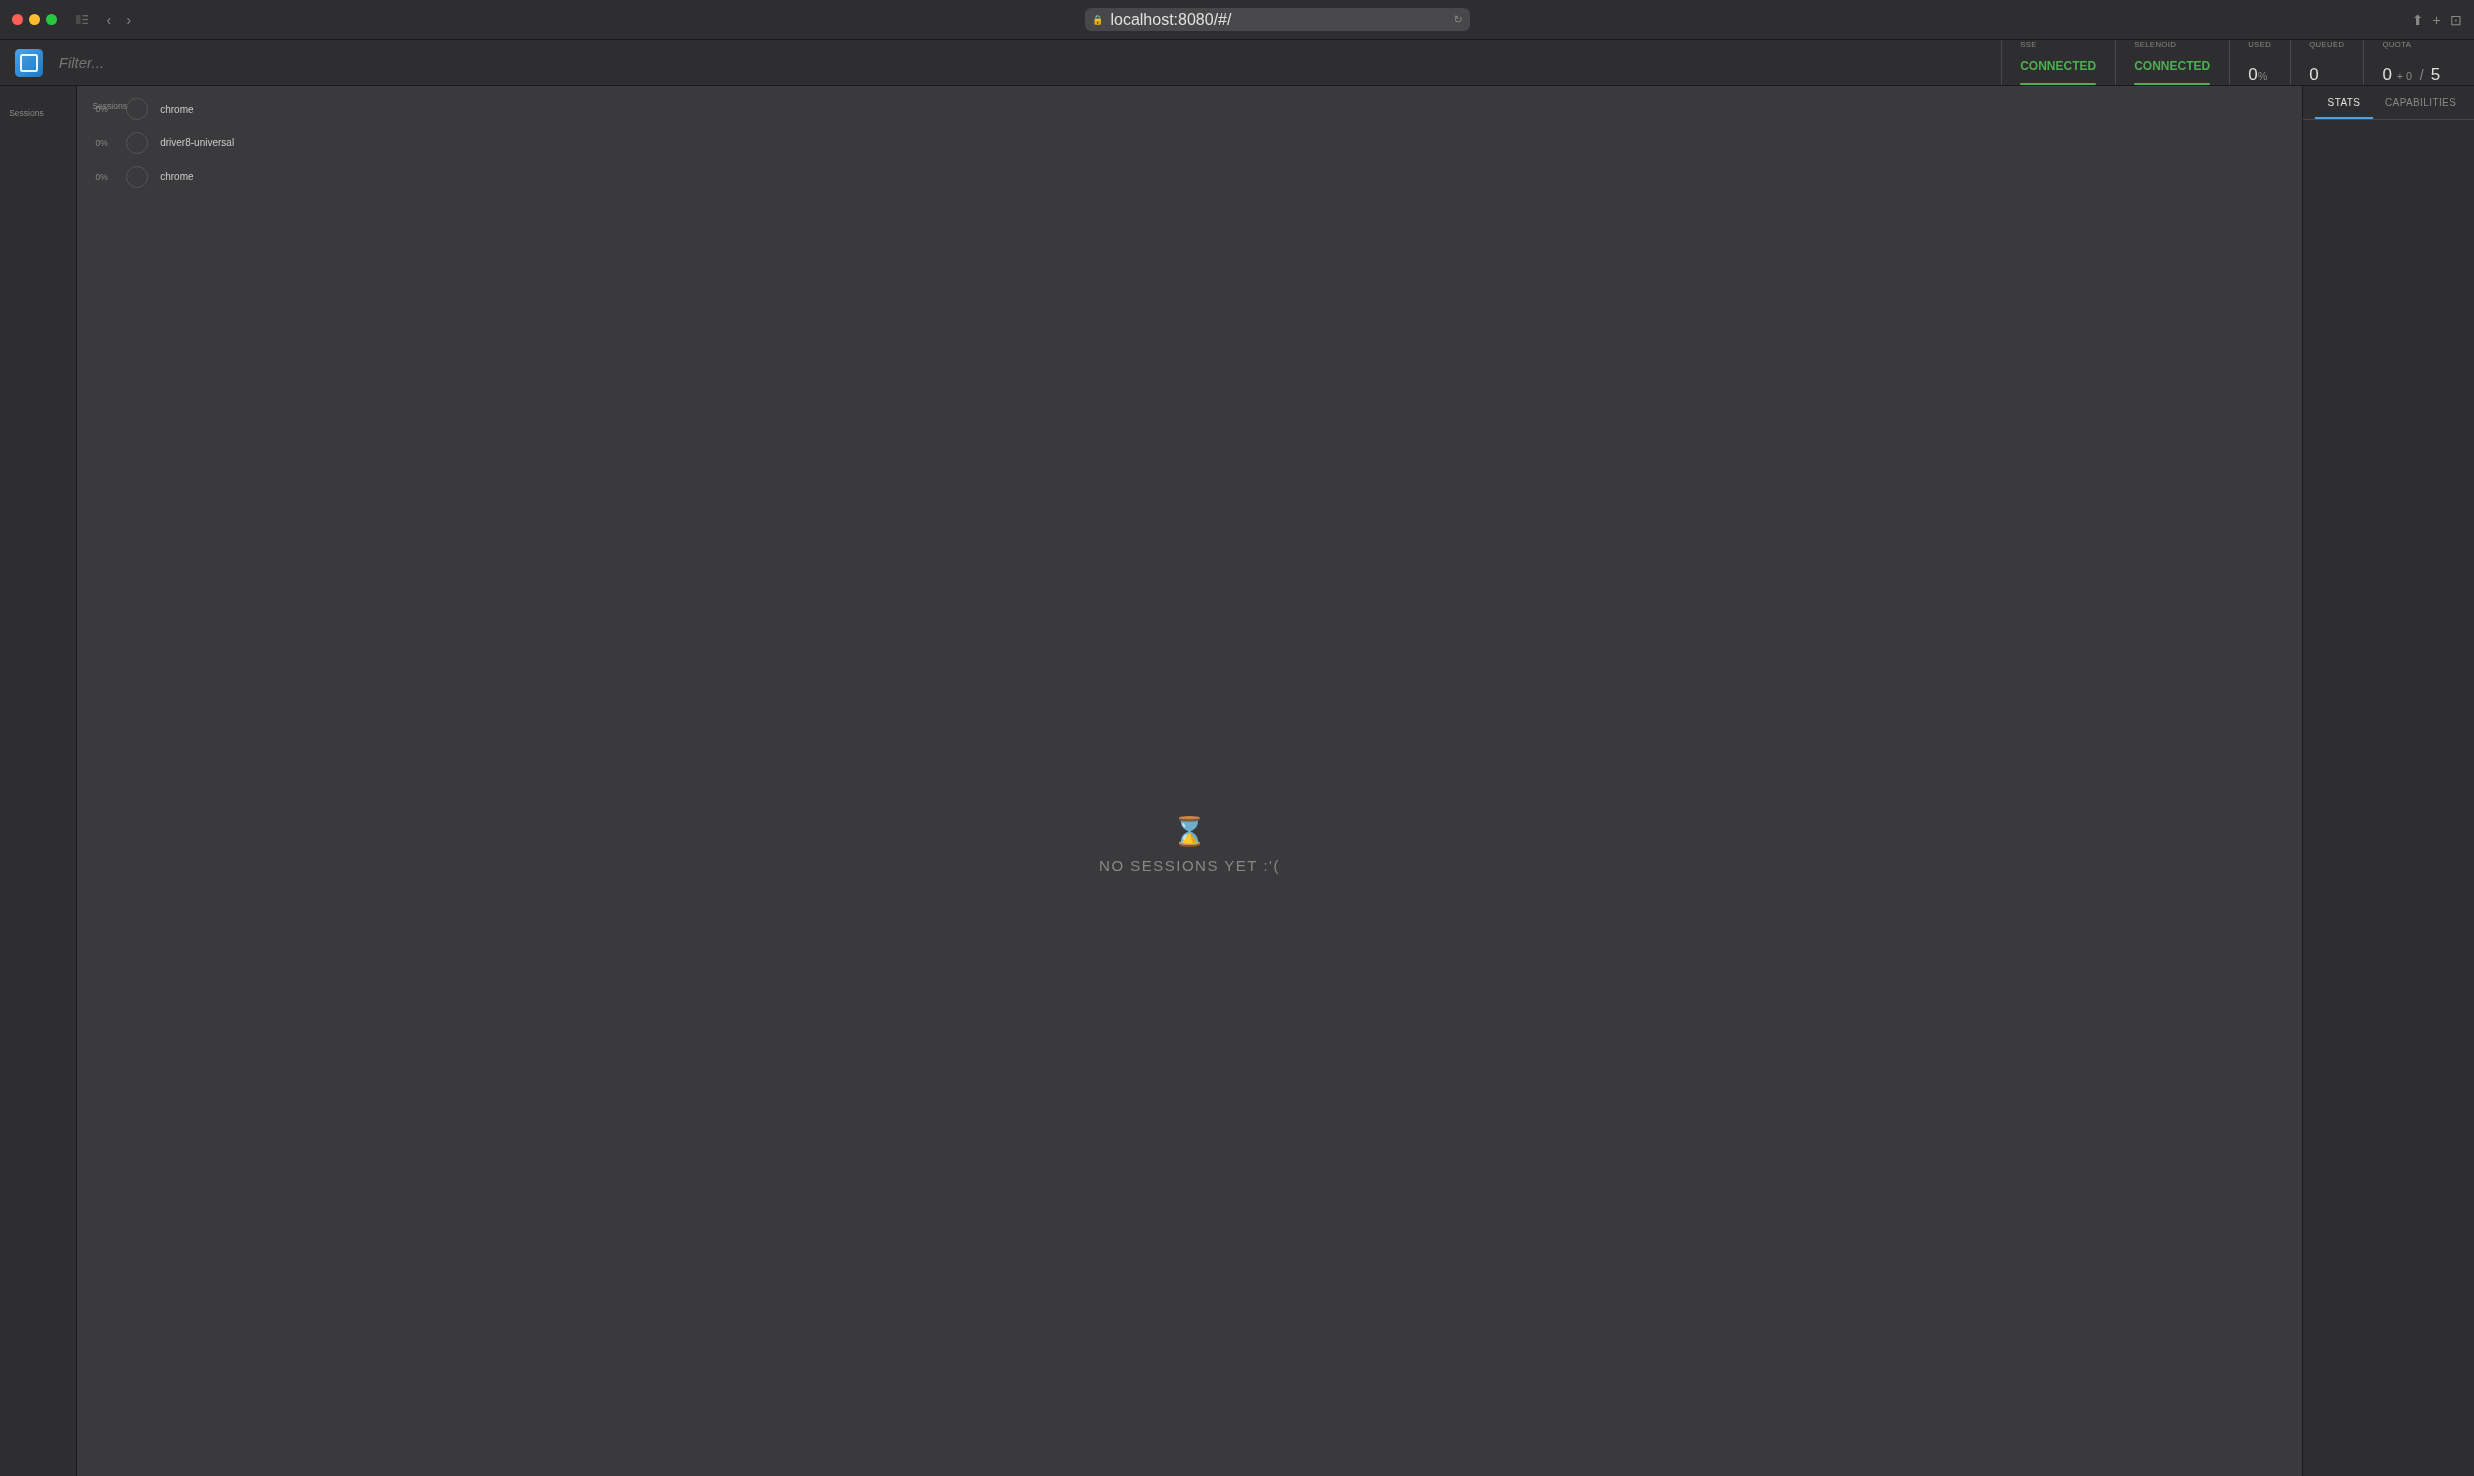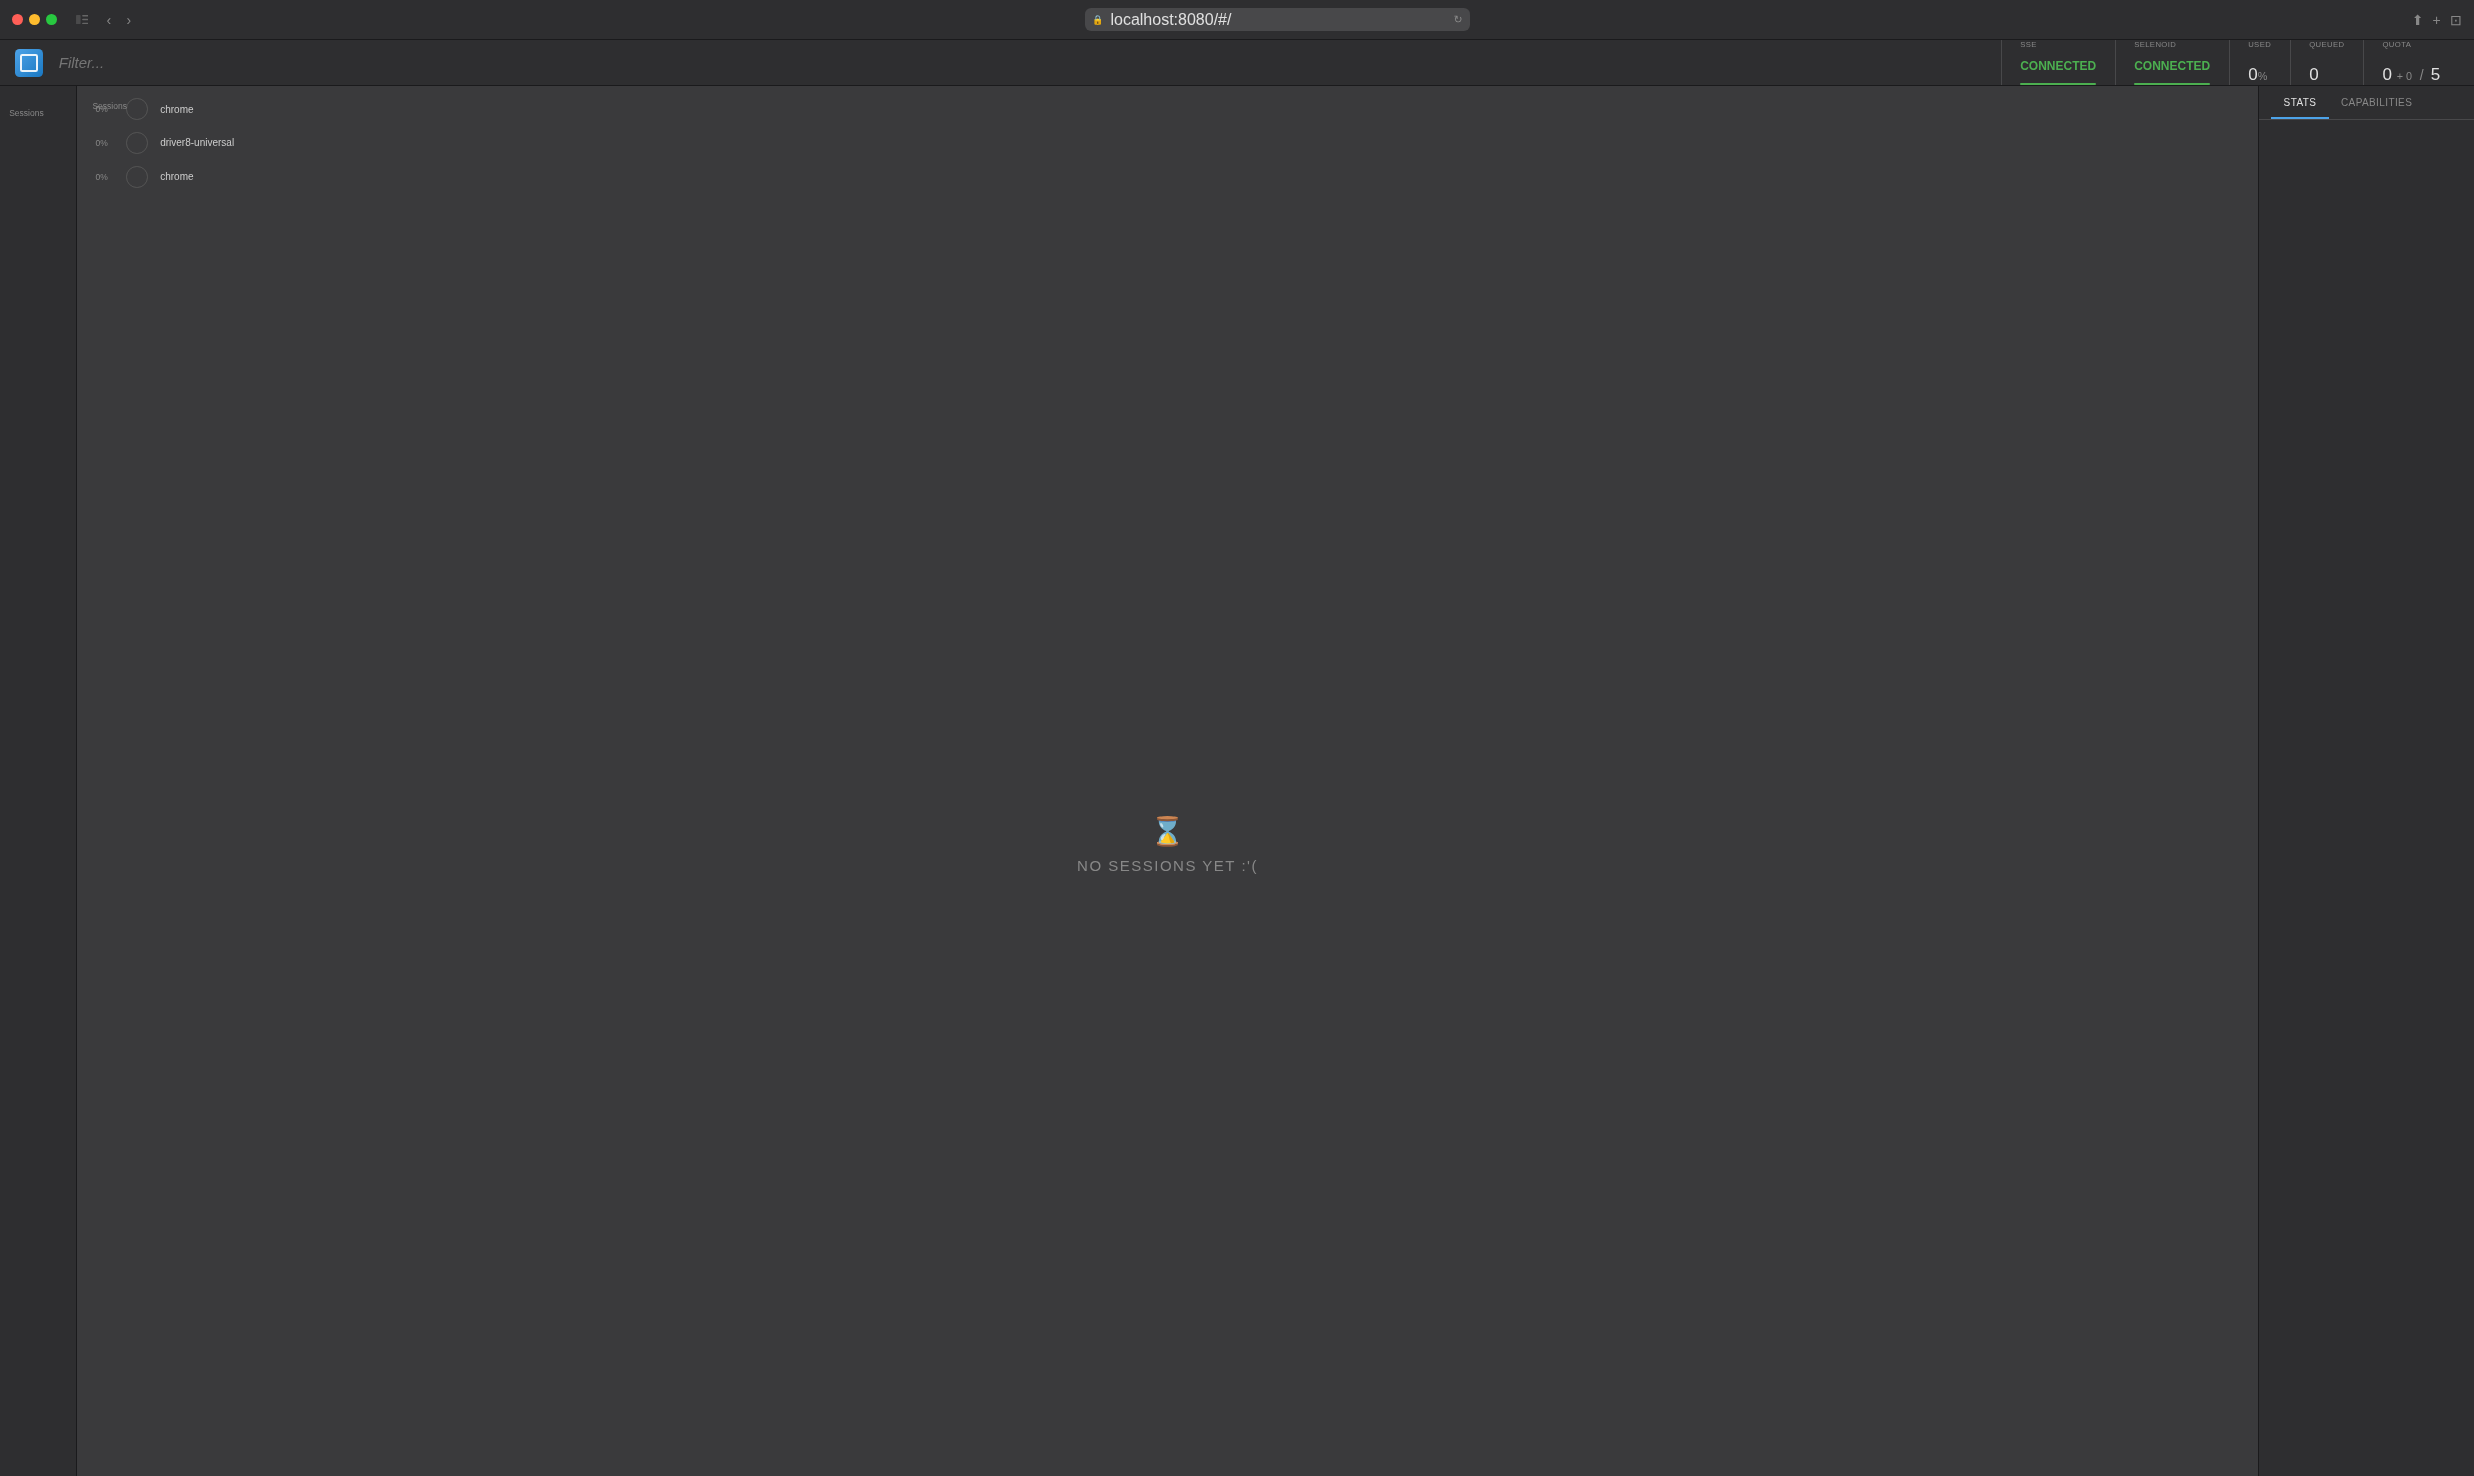--- a/index.html
+++ b/index.html
@@ -249,21 +249,21 @@
 
     .sidebar-item {
       padding: 6.2px 9.2px;
       font-size: 8.5px;
       color: #888;
       cursor: pointer;
     }
 
     
     .right-panel {
-      width: 216px;
+      width: 172px;
       background: #2e2e30;
       border-left: 0.8px solid #1a1a1c;
       display: flex;
       flex-direction: column;
     }
 
     .tabs {
       display: flex;
       border-bottom: 0.8px solid #48484a;
       padding: 0 12.3px;

